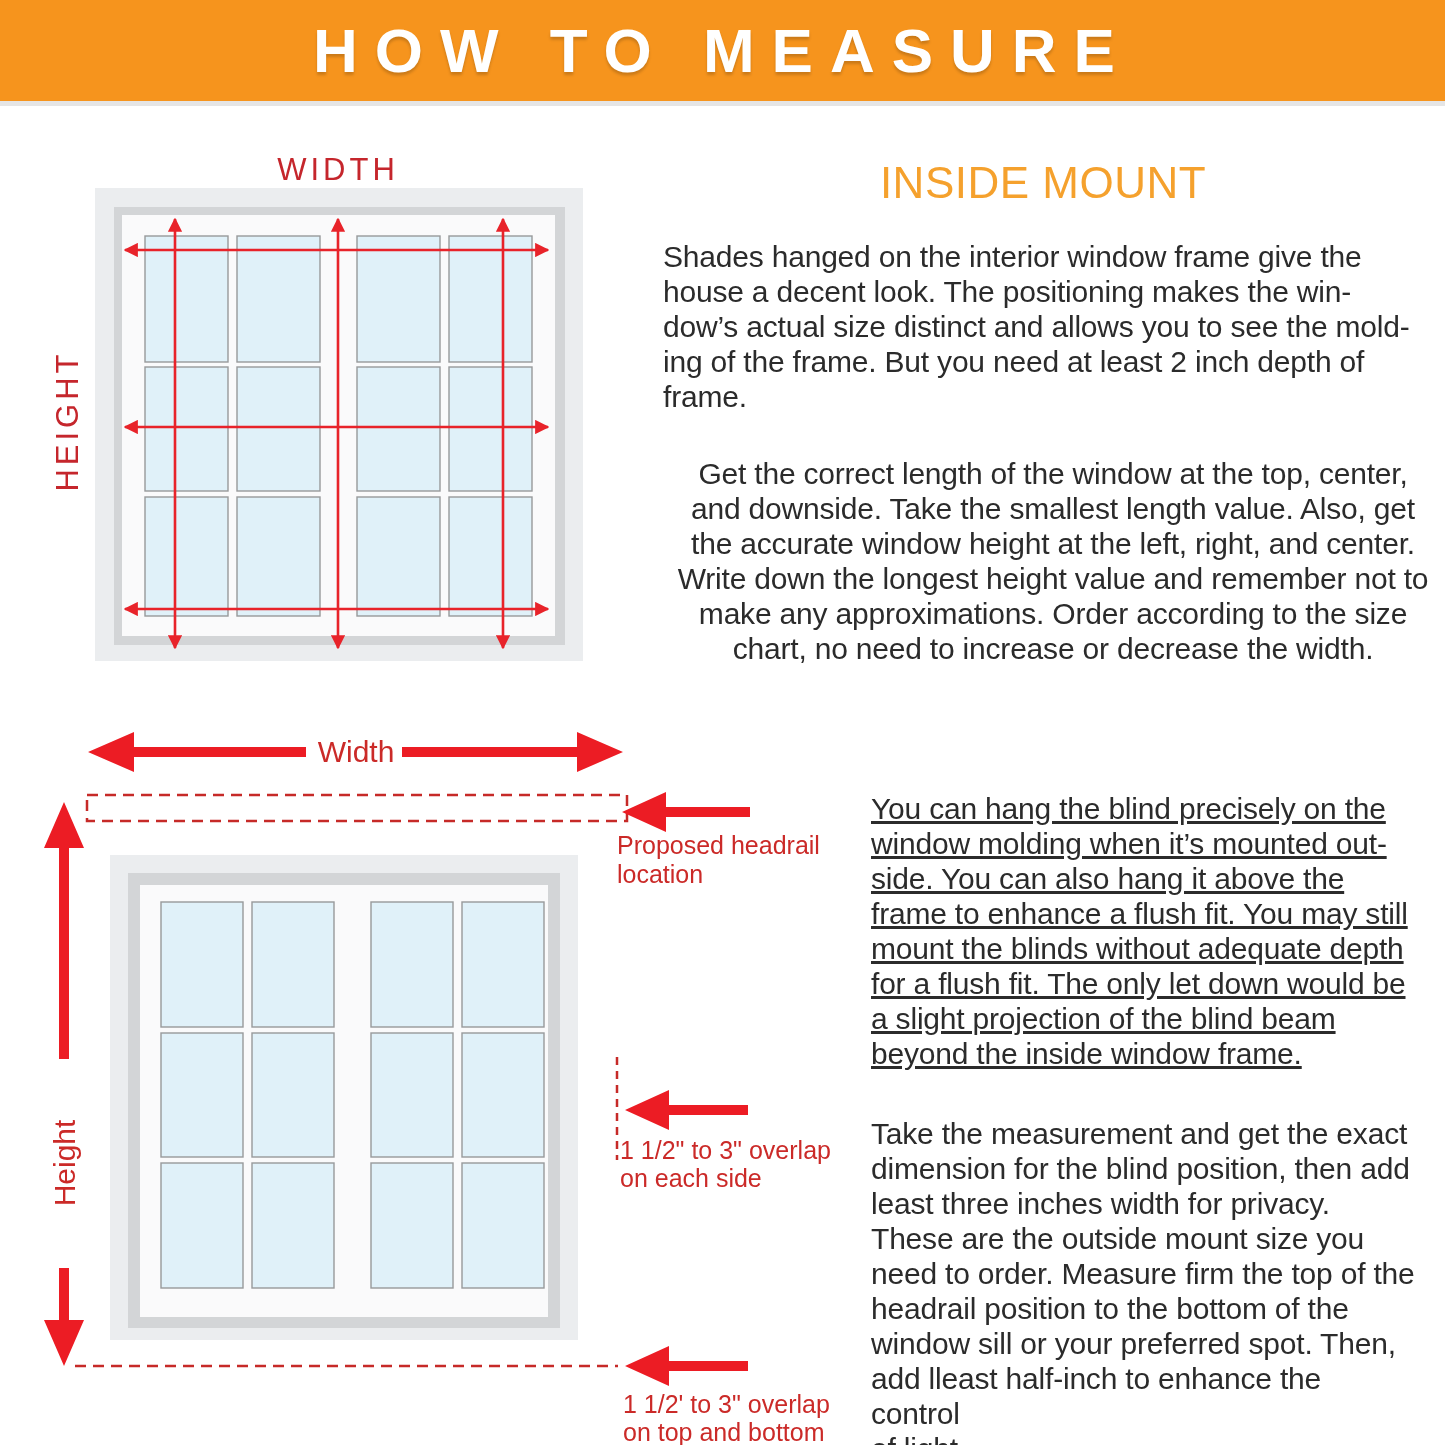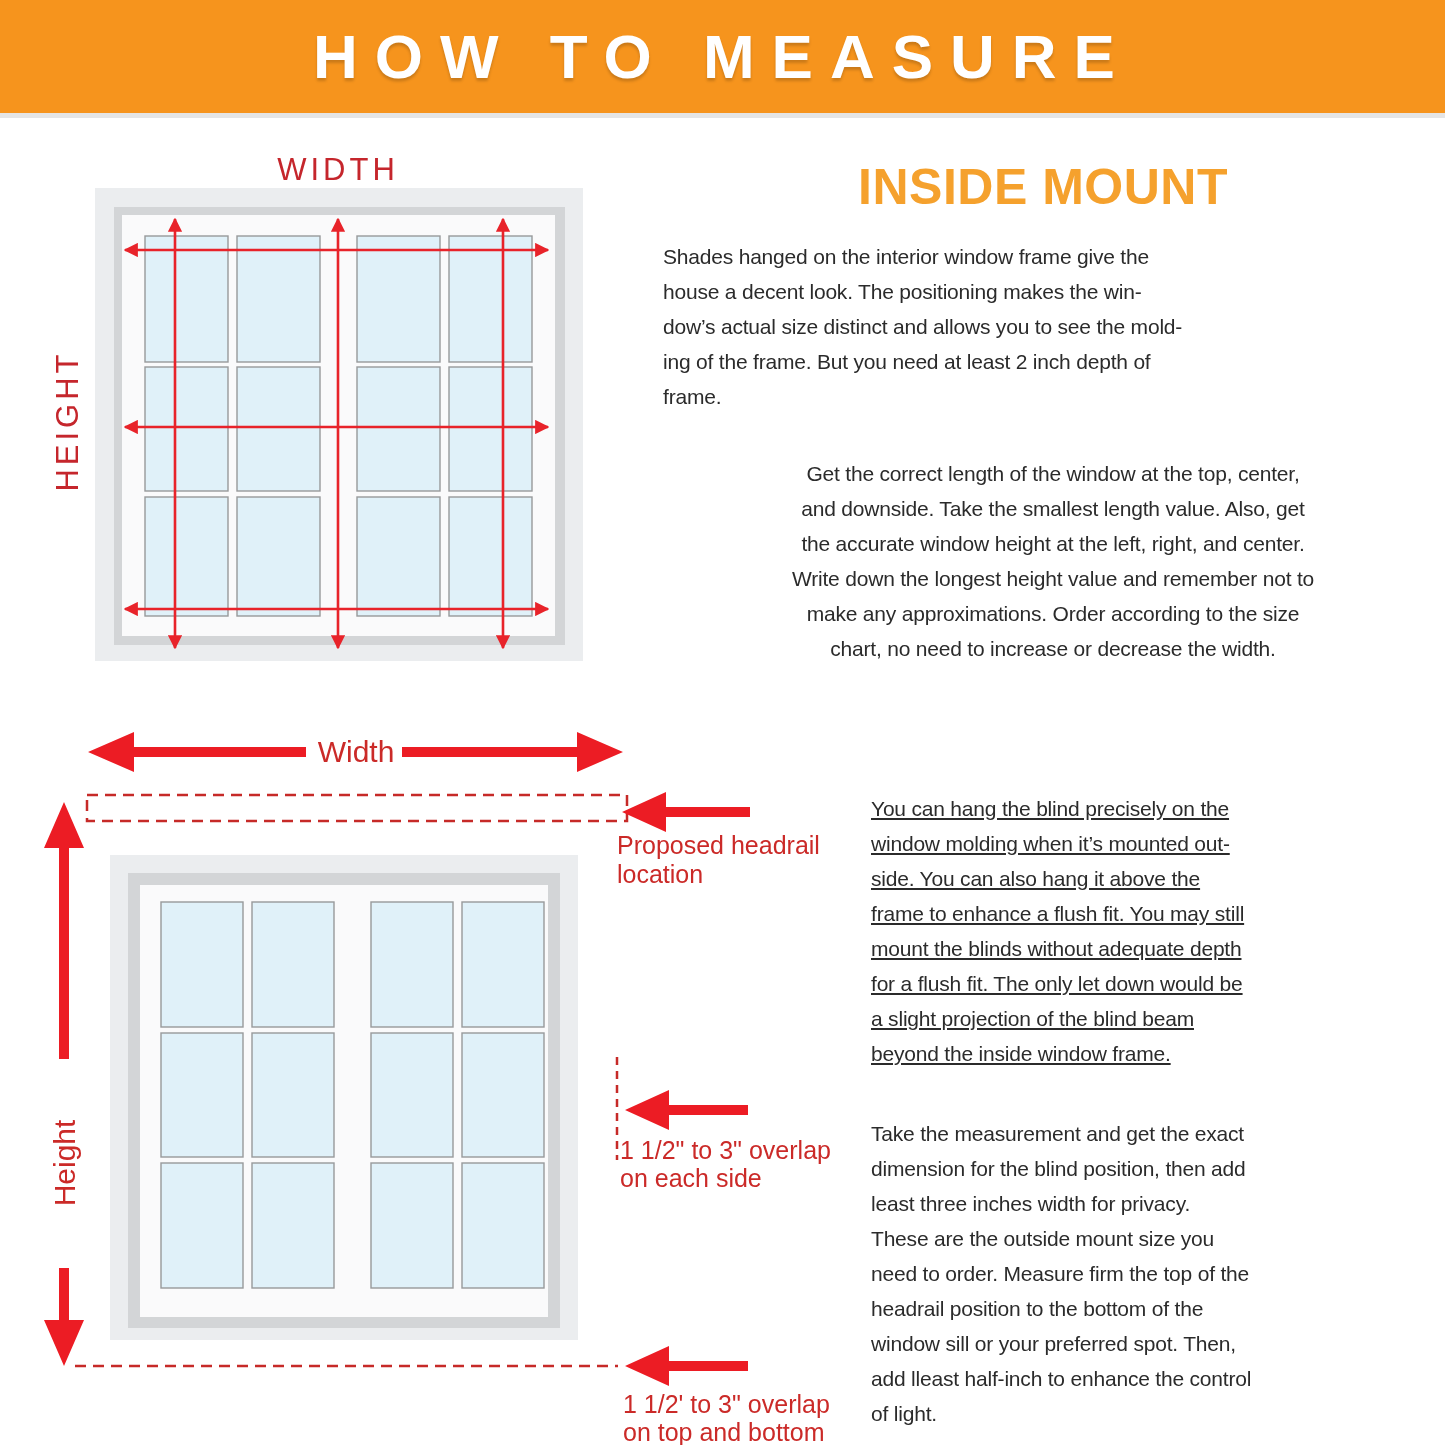--- a/index.html
+++ b/index.html
@@ -1,36 +1,36 @@
 <!DOCTYPE html>
 <html><head>
 <meta charset="utf-8">
 <style>
   html,body{margin:0;padding:0;background:#fff;}
   .page{
     position:relative;width:1445px;height:1445px;background:#ffffff;
     font-family:"Liberation Sans", sans-serif;overflow:hidden;
   }
   .banner{
-    position:absolute;left:0;top:0;width:1445px;height:113px;
+    position:absolute;left:0;top:0;width:1445px;height:101px;
     background:#F6941D;display:flex;align-items:center;justify-content:center;
     box-shadow:0 5px 0 rgba(0,0,0,0.10);
   }
   .banner-title{
     color:#ffffff;font-size:62px;font-weight:bold;letter-spacing:17px;
     text-shadow:0 3px 3px rgba(0,0,0,0.18);white-space:nowrap;
   }
   .section-heading{
     position:absolute;transform:translateX(-50%);
-    color:#F5A12D;font-size:50px;font-weight:bold;white-space:nowrap;letter-spacing:0.5px;
+    color:#F5A12D;font-size:44px;font-weight:normal;white-space:nowrap;letter-spacing:0.5px;
   }
   .heading-inside{left:1043px;top:158px;}
   .heading-outside{left:1100px;top:710px;}
   .body-para{
-    position:absolute;color:#2B2B2B;font-size:21px;line-height:35px;
+    position:absolute;color:#2B2B2B;font-size:30px;line-height:35px;
     letter-spacing:-0.2px;white-space:pre-line;
   }
   .para-inside-1{left:663px;top:239px;width:780px;}
   .para-inside-2{left:663px;top:456px;width:780px;text-align:center;}
   .para-outside-1{left:871px;top:791px;width:545px;text-decoration:underline;}
   .para-outside-2{left:871px;top:1116px;width:545px;}
   svg.diagram-layer{position:absolute;left:0;top:0;}
   .svg-red-label{font-family:"Liberation Sans", sans-serif;fill:#CB2A28;font-size:25px;}
   .svg-measure-caps{font-family:"Liberation Sans", sans-serif;fill:#C5262C;font-size:31px;letter-spacing:4px;}
   .svg-measure-word{font-family:"Liberation Sans", sans-serif;fill:#CB2A28;font-size:30px;}

